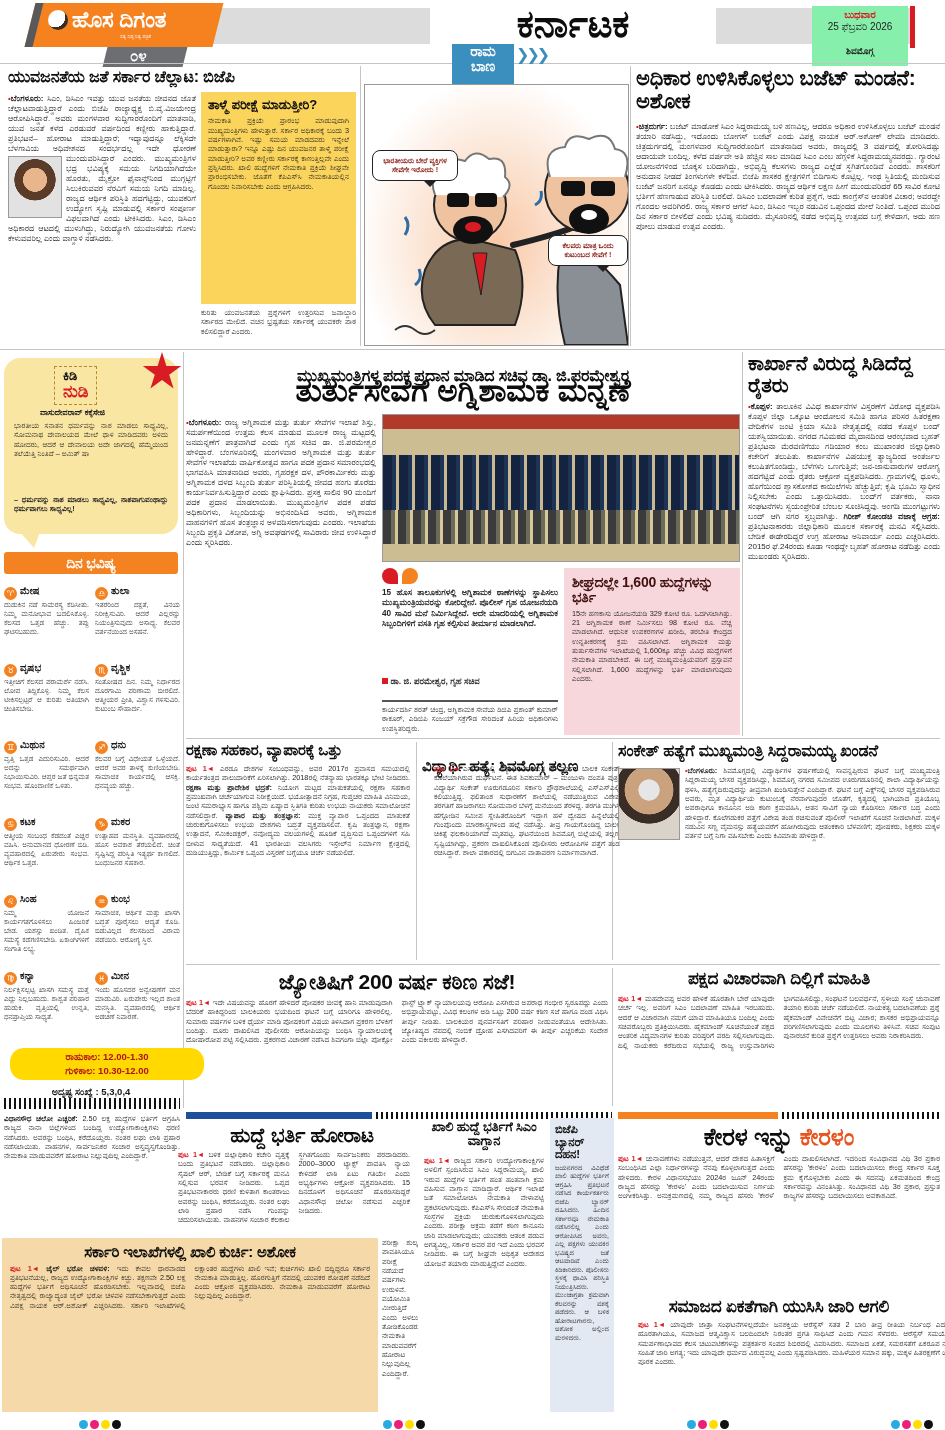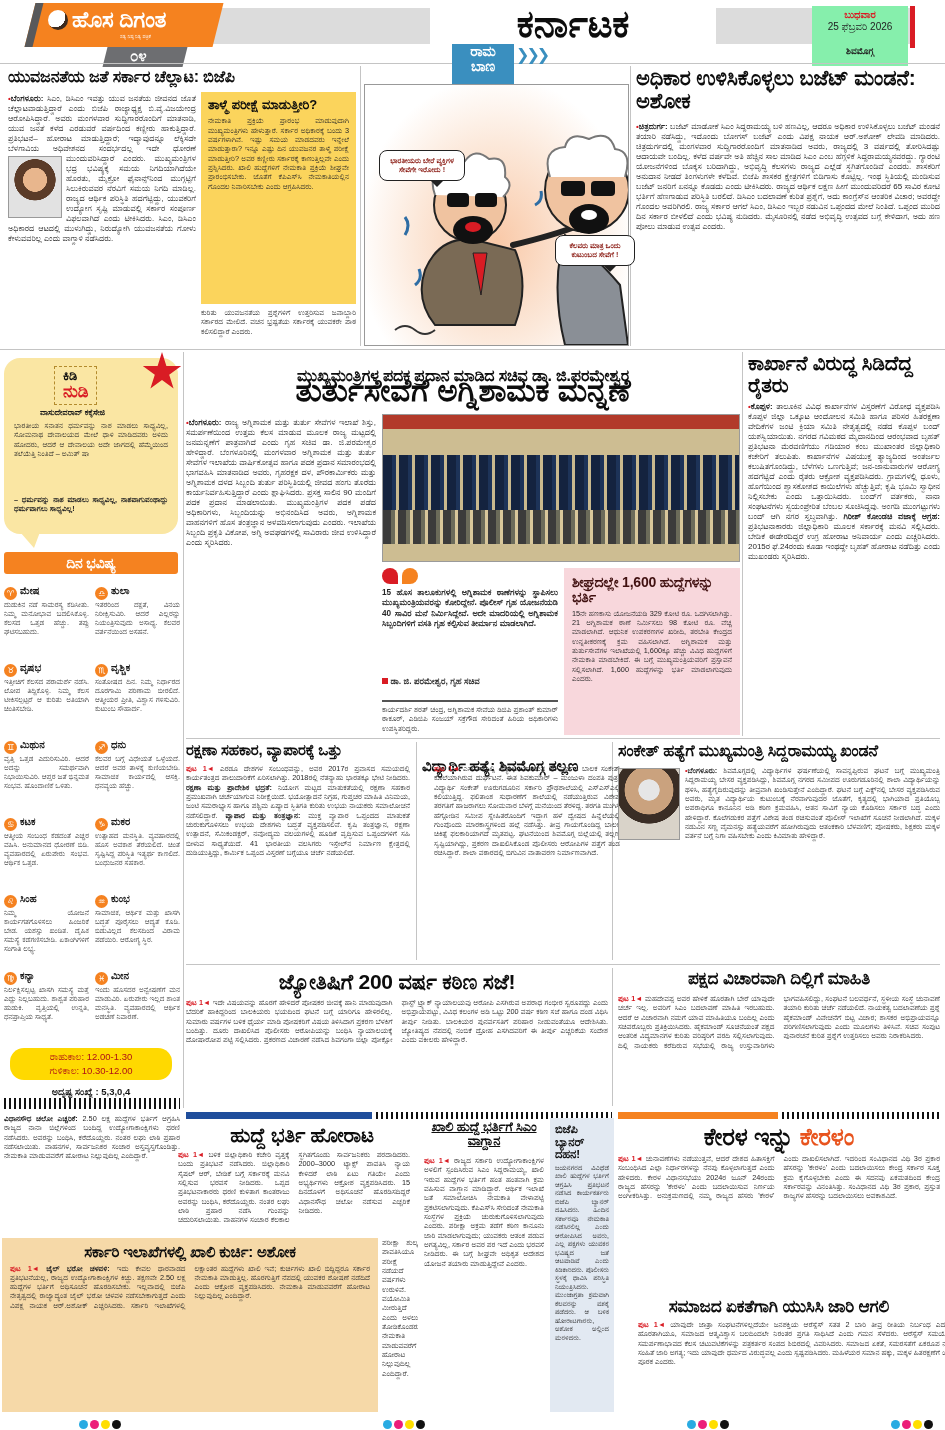--- a/index.html
+++ b/index.html
@@ -13,21 +13,21 @@
   .dl{font-weight:bold;}
   .dl::before{content:"\2022 ";color:#d91c24;font-weight:bold;}
   .cont{color:#d91c24;font-weight:bold;white-space:nowrap;}
   .cont::after{content:"\25C4";}
   .lead{font-weight:bold;}
   .vline{width:1px;background:#c4c4c4;}
   .hline{height:1px;background:#c4c4c4;}
   .photo{border:1px solid #9a9a9a;box-sizing:border-box;}
   .skew{transform:skewX(-14deg);}
   .bubble{background:#fff;border:1.2px solid #222;border-radius:8px;font-size:7.2px;
-          font-weight:bold;color:#8a1a12;text-align:center;padding:5px 4px;line-height:1.3;margin-left:7px;}
+          font-weight:bold;color:#8a1a12;text-align:center;padding:5px 4px;line-height:1.3;}
   .bubble::after{content:"";position:absolute;bottom:-7px;left:60%;border:7px solid transparent;
           border-top-color:#222;border-bottom:0;}
   .zname{font-weight:bold;font-size:10px;}
   .ztext{font-size:7.2px;line-height:1.25;color:#333;text-align:justify;}
   .zicon{display:inline-block;width:13px;height:13px;border-radius:50%;background:#f58220;
          color:#fff;font-size:8px;line-height:13px;text-align:center;vertical-align:-2px;margin-right:3px;}
   .stripebar{background:repeating-linear-gradient(90deg,#111 0 2px,#fff 2px 5px);}
   .dot{width:9px;height:9px;border-radius:50%;display:inline-block;margin:0 1px;}
 </style>
 </head>
@@ -133,21 +133,21 @@
     <div><span class="zicon">♊</span><span class="zname">ಮಿಥುನ</span><div class="ztext">ವೃತ್ತಿ ಒತ್ತಡ ಎದುರಿಸುವಿರಿ. ಆದರೆ ಅದನ್ನು ಸಮರ್ಥವಾಗಿ ನಿಭಾಯಿಸುವಿರಿ. ಆಪ್ತರ ಜತೆ ಭಿನ್ನಮತ ಸಂಭವ. ಹೊಂದಾಣಿಕೆ ಒಳಿತು.</div></div>
     <div><span class="zicon">♐</span><span class="zname">ಧನು</span><div class="ztext">ಕೆಲವರ ಬಗ್ಗೆ ವಿಧೇಯತೆ ಒಳ್ಳೆಯದೆ. ಆದರೆ ಅವರ ತಾಳಕ್ಕೆ ಕುಣಿಯಬೇಡಿ. ಸಾಮಾಜಿಕ ಕಾರ್ಯದಲ್ಲಿ ಆಸಕ್ತಿ. ಧನವ್ಯಯ ಹೆಚ್ಚು.</div></div>
     <div><span class="zicon">♋</span><span class="zname">ಕಟಕ</span><div class="ztext">ಆತ್ಮೀಯ ಸಂಬಂಧ ಕೆಡದಂತೆ ಎಚ್ಚರ ವಹಿಸಿ. ಅನುಮಾನದ ಧೋರಣೆ ಬಿಡಿ. ವ್ಯವಹಾರದಲ್ಲಿ ಏರುಪೇರು ಸಂಭವ. ಆರ್ಥಿಕ ಒತ್ತಡ.</div></div>
     <div><span class="zicon">♑</span><span class="zname">ಮಕರ</span><div class="ztext">ಉತ್ಸಾಹದ ಮನಸ್ಥಿತಿ. ವ್ಯವಹಾರದಲ್ಲಿ ಹೊಸ ಅವಕಾಶ ತೆರೆಯಲಿದೆ. ಚಿಂತೆ ಸೃಷ್ಟಿಸಿದ್ದ ಪರಿಸ್ಥಿತಿ ಇತ್ಯರ್ಥ ಕಾಣಲಿದೆ. ಬಂಧುಜನರ ಸಹಕಾರ.</div></div>
     <div><span class="zicon">♌</span><span class="zname">ಸಿಂಹ</span><div class="ztext">ನಿಮ್ಮ ಯೋಜನೆ ಕಾರ್ಯಗತಗೊಳಿಸಲು ಹಿಂಜರಿಕೆ ಬೇಡ. ಯಶಸ್ಸು ಖಂಡಿತ. ದೈಹಿಕ ಸಮಸ್ಯೆ ಕಡೆಗಣಿಸಬೇಡಿ. ಏಕಾಂಗಿಗಳಿಗೆ ಸಂಗಾತಿ ಲಭ್ಯ.</div></div>
     <div><span class="zicon">♒</span><span class="zname">ಕುಂಭ</span><div class="ztext">ಸಾಮಾಜಿಕ, ಆರ್ಥಿಕ ಮತ್ತು ಖಾಸಗಿ ಬದ್ಧತೆ ಪೂರೈಸಲು ಆದ್ಯತೆ ಕೊಡಿ. ಬಿಡುವಿಲ್ಲದ ಕೆಲಸದಿಂದ ವಿರಾಮ ಪಡೆಯಿರಿ. ಆರೋಗ್ಯ ಸ್ಥಿರ.</div></div>
     <div><span class="zicon">♍</span><span class="zname">ಕನ್ಯಾ</span><div class="ztext">ನಿರ್ಲಕ್ಷಿಸಲ್ಪಟ್ಟ ಖಾಸಗಿ ಸಮಸ್ಯೆ ಮತ್ತೆ ಎದ್ದು ನಿಲ್ಲಬಹುದು. ಶಾಶ್ವತ ಪರಿಹಾರ ಹುಡುಕಿ. ವೃತ್ತಿಯಲ್ಲಿ ಉನ್ನತಿ, ಧನಪ್ರಾಪ್ತಿಯ ಸಾಧ್ಯತೆ.</div></div>
     <div><span class="zicon">♓</span><span class="zname">ಮೀನ</span><div class="ztext">ಇಂದು ಹೊಸದರ ಅನ್ವೇಷಣೆಗೆ ಮನ ಮಾಡುವಿರಿ. ಏರುಪೇರು ಇಲ್ಲದ ಶಾಂತ ಮನಸ್ಥಿತಿ. ವ್ಯವಹಾರದಲ್ಲಿ ಆರ್ಥಿಕ ಅಡಚಣೆ ನಿವಾರಣೆ.</div></div>
   </div>
 
-  <div class="abs" style="left:10px;top:1048px;width:162px;height:32px;background:#ffd900;border-radius:14px;text-align:center;font-weight:normal;color:#b01116;font-size:9.5px;line-height:1.5;padding-top:2px;box-sizing:border-box;">
+  <div class="abs" style="left:10px;top:1048px;width:194px;height:32px;background:#ffd900;border-radius:14px;text-align:center;font-weight:bold;color:#b01116;font-size:9.5px;line-height:1.5;padding-top:2px;box-sizing:border-box;">
     <div>ರಾಹುಕಾಲ: 12.00-1.30</div>
     <div>ಗುಳಿಕಾಲ: 10.30-12.00</div>
   </div>
   <div class="abs" style="left:4px;top:1086px;width:174px;text-align:center;font-weight:bold;font-size:9.5px;">ಅದೃಷ್ಟ ಸಂಖ್ಯೆ : 5,3,0,4</div>
   <div class="abs stripebar" style="left:4px;top:1098px;width:176px;height:11px;"></div>
 
   <div class="abs hl" style="left:186px;top:354px;width:554px;text-align:center;font-size:16px;font-weight:bold;margin-top:13px;">ಮುಖ್ಯಮಂತ್ರಿಗಳ ಪದಕ ಪ್ರದಾನ ಮಾಡಿದ ಸಚಿವ ಡಾ. ಜಿ.ಪರಮೇಶ್ವರ</div>
   <div class="abs hl" style="left:186px;top:374px;width:554px;text-align:center;font-size:31px;">ತುರ್ತುಸೇವೆಗೆ ಅಗ್ನಿಶಾಮಕ ಮನ್ನಣೆ</div>
   <div class="abs body" style="left:186px;top:418px;width:190px;height:316px;">
     <span class="dl">ಬೆಂಗಳೂರು:</span>
@@ -235,21 +235,21 @@
     <span>2.50 ಲಕ್ಷ ಹುದ್ದೆಗಳ ಭರ್ತಿಗೆ ಆಗ್ರಹಿಸಿ ರಾಜ್ಯದ ನಾನಾ ಜಿಲ್ಲೆಗಳಿಂದ ಬಂದಿದ್ದ ಉದ್ಯೋಗಾಕಾಂಕ್ಷಿಗಳು ಧರಣಿ ನಡೆಸಿದರು. ಅವರನ್ನು ಬಂಧಿಸಿ, ಕರೆದೊಯ್ದರು. ನಂತರ ಲಘು ಲಾಠಿ ಪ್ರಹಾರ ನಡೆಸಲಾಯಿತು. ವಾಹನಗಳ, ಸಾರ್ವಜನಿಕರ ಸಂಚಾರ ಅಸ್ತವ್ಯಸ್ತಗೊಂಡಿತ್ತು. ನೇಮಕಾತಿ ಮಾಡುವವರೆಗೆ ಹೋರಾಟ ನಿಲ್ಲುವುದಿಲ್ಲ ಎಂದಿದ್ದಾರೆ.</span>
   </div>
 
   <div class="abs hl" style="left:186px;top:1124px;width:232px;text-align:center;font-size:20px;">ಹುದ್ದೆ ಭರ್ತಿ ಹೋರಾಟ</div>
   <div class="abs body b7 cols2" style="left:178px;top:1150px;width:232px;height:82px;">
     <span class="cont">ಪುಟ 1</span>
     <span>ಬಳಿಕ ಜಿಲ್ಲಾಧಿಕಾರಿ ಕಚೇರಿ ವೃತ್ತಕ್ಕೆ ಬಂದು ಪ್ರತಿಭಟನೆ ನಡೆಸಿದರು. ಜಿಲ್ಲಾಧಿಕಾರಿ ಸೈಷಲ್ ಆರ್, ಬೇಡಿಕೆ ಬಗ್ಗೆ ಸರ್ಕಾರಕ್ಕೆ ಮನವಿ ಸಲ್ಲಿಸುವ ಭರವಸೆ ನೀಡಿದರು. ಒಪ್ಪದ ಪ್ರತಿಭಟನಾಕಾರರು ಧರಣಿ ಕುಳಿತಾಗ ಕಾಂತರಾಜು ಅವರನ್ನು ಬಂಧಿಸಿ, ಕರೆದೊಯ್ದರು. ನಂತರ ಲಘು ಲಾಠಿ ಪ್ರಹಾರ ನಡೆಸಿ ಗುಂಪನ್ನು ಚದುರಿಸಲಾಯಿತು. ವಾಹನಗಳ ಸಂಚಾರ ಕೆಲಕಾಲ ಸ್ಥಗಿತಗೊಂಡು ಸಾರ್ವಜನಿಕರು ಪರದಾಡಿದರು. 2000–3000 ಟ್ಯಾಕ್ಸ್ ಪಾವತಿಸಿ ನ್ಯಾಯ ಕೇಳಿದರೆ ಲಾಠಿ ಏಟು ಗತಿಯೇ ಎಂದು ಅಭ್ಯರ್ಥಿಗಳು ಆಕ್ರೋಶ ವ್ಯಕ್ತಪಡಿಸಿದರು. 15 ದಿನದೊಳಗೆ ಅಧಿಸೂಚನೆ ಹೊರಡಿಸದಿದ್ದರೆ ವಿಧಾನಸೌಧ ಚಲೋ ನಡೆಸುವ ಎಚ್ಚರಿಕೆ ನೀಡಿದರು.</span>
   </div>
   <div class="abs body b7" style="left:382px;top:1238px;width:36px;height:174px;">ಪರೀಕ್ಷಾ ಶುಲ್ಕ ಪಾವತಿಸಿಯೂ ಪರೀಕ್ಷೆ ನಡೆಯದೆ ವರ್ಷಗಳು ಉರುಳಿವೆ. ವಯೋಮಿತಿ ಮೀರುತ್ತಿದೆ ಎಂದು ಅಳಲು ತೋಡಿಕೊಂಡರು. ನೇಮಕಾತಿ ಮಾಡುವವರೆಗೆ ಹೋರಾಟ ನಿಲ್ಲುವುದಿಲ್ಲ ಎಂದಿದ್ದಾರೆ.</div>
 
-  <div class="abs hl" style="left:424px;top:1120px;width:120px;text-align:center;font-size:13px;text-decoration:underline;">ಖಾಲಿ ಹುದ್ದೆ ಭರ್ತಿಗೆ ಸಿಎಂ ವಾಗ್ದಾನ</div>
+  <div class="abs hl" style="left:424px;top:1120px;width:120px;text-align:center;font-size:13px;">ಖಾಲಿ ಹುದ್ದೆ ಭರ್ತಿಗೆ ಸಿಎಂ ವಾಗ್ದಾನ</div>
   <div class="abs body b7" style="left:424px;top:1156px;width:120px;height:256px;">
     <span class="cont">ಪುಟ 1</span>
     <span>ರಾಜ್ಯದ ಸರ್ಕಾರಿ ಉದ್ಯೋಗಾಕಾಂಕ್ಷಿಗಳ ಅಳಲಿಗೆ ಸ್ಪಂದಿಸಿರುವ ಸಿಎಂ ಸಿದ್ದರಾಮಯ್ಯ, ಖಾಲಿ ಇರುವ ಹುದ್ದೆಗಳ ಭರ್ತಿಗೆ ಹಂತ ಹಂತವಾಗಿ ಕ್ರಮ ವಹಿಸುವ ವಾಗ್ದಾನ ಮಾಡಿದ್ದಾರೆ. ಆರ್ಥಿಕ ಇಲಾಖೆ ಜತೆ ಸಮಾಲೋಚಿಸಿ ನೇಮಕಾತಿ ವೇಳಾಪಟ್ಟಿ ಪ್ರಕಟಿಸಲಾಗುವುದು. ಕೆಪಿಎಸ್‌ಸಿ ಸೇರಿದಂತೆ ನೇಮಕಾತಿ ಸಂಸ್ಥೆಗಳ ಪ್ರಕ್ರಿಯೆ ಚುರುಕುಗೊಳಿಸಲಾಗುವುದು ಎಂದರು. ಪರೀಕ್ಷಾ ಅಕ್ರಮ ತಡೆಗೆ ಕಠಿಣ ಕಾನೂನು ಜಾರಿ ಮಾಡಲಾಗುವುದು; ಯುವಕರು ಆತಂಕ ಪಡುವ ಅಗತ್ಯವಿಲ್ಲ, ಸರ್ಕಾರ ಅವರ ಪರ ಇದೆ ಎಂದು ಭರವಸೆ ನೀಡಿದರು. ಈ ಬಗ್ಗೆ ಶೀಘ್ರವೇ ಅಧಿಕೃತ ಆದೇಶದ ಯೋಜನೆ ತಯಾರು ಮಾಡುತ್ತಿದ್ದೇವೆ ಎಂದರು.</span>
   </div>
 
   <div class="abs" style="left:550px;top:1118px;width:64px;height:294px;background:#e2e9f2;padding:5px 5px;box-sizing:border-box;">
     <div class="hl" style="font-size:11.5px;margin-bottom:3px;">ಬಿಜೆಪಿ ಬ್ಯಾನರ್ ದಹನ!</div>
     <div class="body" style="font-size:6.8px;height:248px;">ಜಯನಗರದ ವಿವಿಧೆಡೆ ಖಾಲಿ ಹುದ್ದೆಗಳ ಭರ್ತಿಗೆ ಆಗ್ರಹಿಸಿ ಪ್ರತಿಭಟನೆ ನಡೆಸಿದ ಕಾರ್ಯಕರ್ತರು ಬಿಜೆಪಿ ಬ್ಯಾನರ್ ದಹಿಸಿದರು. ಹಿಂದಿನ ಸರ್ಕಾರವೂ ನೇಮಕಾತಿ ನಡೆಸಿರಲಿಲ್ಲ ಎಂದು ಆರೋಪಿಸಿದ ಅವರು, ಎಲ್ಲ ಪಕ್ಷಗಳು ಯುವಕರ ಭವಿಷ್ಯದ ಜತೆ ಆಟವಾಡಿವೆ ಎಂದು ಕಿಡಿಕಾರಿದರು. ಪೊಲೀಸರು ಸ್ಥಳಕ್ಕೆ ಧಾವಿಸಿ ಪರಿಸ್ಥಿತಿ ನಿಯಂತ್ರಿಸಿದರು. ಮುಂಜಾಗ್ರತಾ ಕ್ರಮವಾಗಿ ಕೆಲವರನ್ನು ವಶಕ್ಕೆ ಪಡೆದರು. ಆ ಬಳಿಕ ಹೋರಾಟಗಾರರು, ಅಶೋಕ ಅಲ್ಲಿಂದ ಮರಳಿದರು.</div>
   </div>
 

